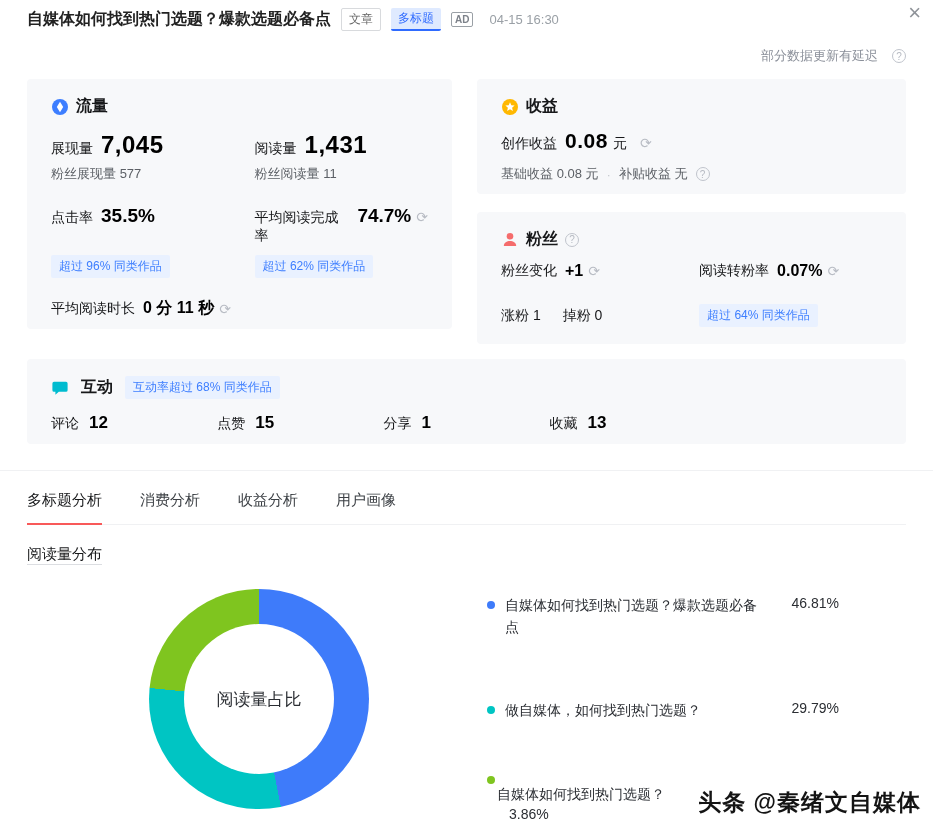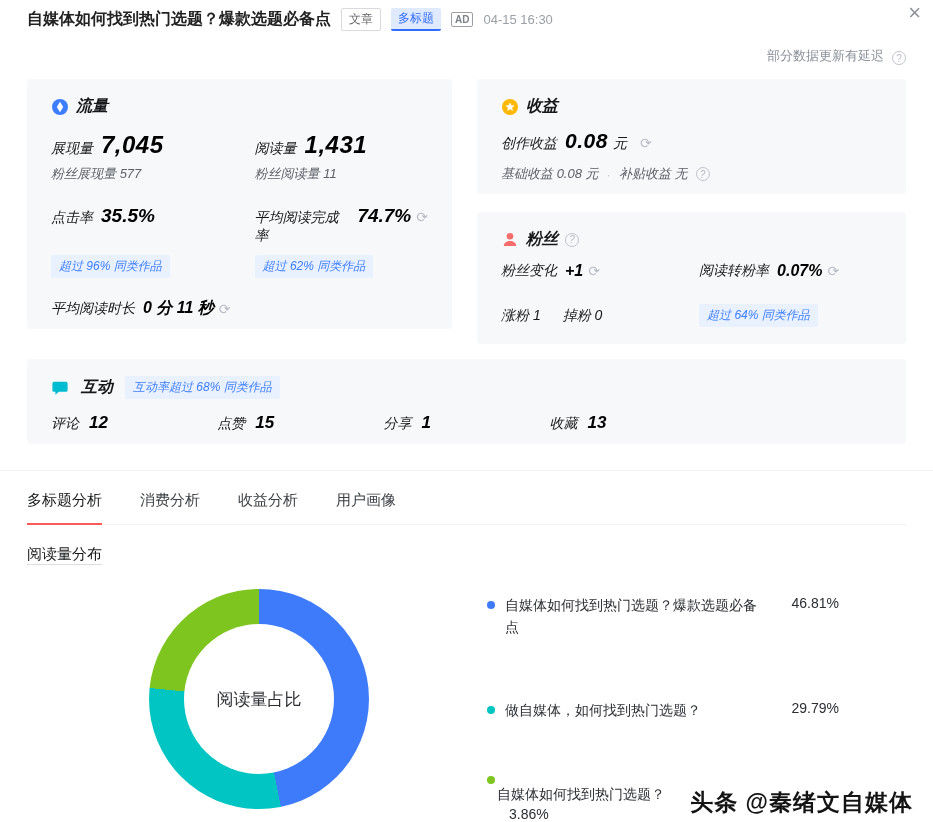--- a/index.html
+++ b/index.html
@@ -10,31 +10,31 @@
   }
   .page { position:relative; width:933px; height:822px; background:#fff; overflow:hidden; }
 
   
   .header { display:flex; align-items:center; padding:8px 40px 0 27px; }
   .page-title { font-size:16px; font-weight:600; color:#222; }
   .tag { font-size:12px; margin-left:10px; padding:2px 7px; border-radius:2px; white-space:nowrap;text-align:center; }
   .tag.gray { border:1px solid #d8dadd; color:#666; background:#fff; }
   .tag.blue { background:#dfeaff; color:#2f6bff; border-bottom:2px solid #2f6bff; }
   .ad-badge { font-size:10px; border:1px solid #9aa0a6; color:#7d828a; border-radius:2px; padding:1px 3px; margin-left:10px; font-weight:600; }
-  .timestamp { font-size:13px; color:#9aa0a6; margin-left:10px; }
+  .timestamp { font-size:13px; color:#9aa0a6; margin-left:16px; }
   .close-btn { position:absolute; top:2px; right:12px; font-size:22px; color:#8f9399; cursor:pointer; line-height:1; }
 
-  .delay-row { margin:16px 27px 8px; text-align:right; font-size:13px; color:#8a8f99; display:flex; justify-content:flex-end; align-items:flex-end; gap:8px; }
+  .delay-row { margin:16px 27px 8px; text-align:right; font-size:13px; color:#8a8f99; display:flex; justify-content:flex-end; align-items:center; gap:14px; }
 
   .qmark { display:inline-flex; width:14px; height:14px; border:1px solid #c0c4cc; border-radius:50%; color:#b6bac2; font-size:10px; align-items:center; justify-content:center; flex:0 0 auto; }
   .refresh { color:#b8bcc4; font-size:14px; margin-left:5px; }
 
   
   .cards-row { display:flex; gap:25px; margin:14px 27px 0; }
-  .card { background:#f7f8fa; border-radius:4px; padding:17px 24px;font-style:italic; }
+  .card { background:#f7f8fa; border-radius:4px; padding:17px 24px; }
   .traffic-card { width:425px; height:250px; }
   .right-col { flex:1; display:flex; flex-direction:column; gap:18px; }
   .revenue-card { height:115px; }
   .fans-card { height:117px; flex:1; }
 
   .card-head { display:flex; align-items:center; gap:7px; }
   .card-title { font-size:16px; font-weight:700; color:#17181a; }
   .card-icon { display:inline-flex; width:18px; height:18px; }
 
   .m-label { font-size:14px; color:#17181a; margin-right:8px; }
@@ -84,21 +84,21 @@
   .donut-center { position:absolute; inset:0; display:flex; align-items:center; justify-content:center; font-size:17px; color:#2b2e33; z-index:2; }
 
   .legend { margin-left:118px; width:352px; padding-top:6px; }
   .legend-item { display:flex; align-items:flex-start; }
   .legend-item + .legend-item.gap-lg { margin-top:62px; }
   .legend-item + .legend-item.gap-md { margin-top:48px;flex-direction:column; }
   .legend-dot { width:8px; height:8px; border-radius:50%; margin-top:6px; flex:0 0 auto; }
   .legend-text { flex:1; font-size:14px; color:#2b2e33; line-height:1.55; margin-left:10px; }
   .legend-value { margin-left:22px; font-size:14px; color:#2b2e33; white-space:nowrap; }
 
-  .watermark { position:absolute; right:20px; bottom:4px; font-size:23px; font-weight:700; color:#141414; letter-spacing:1px; }
+  .watermark { position:absolute; right:12px; bottom:4px; font-size:23px; font-weight:700; color:#141414; letter-spacing:1px; }
 </style>
 </head>
 <body>
 
 <div class="page">
 
   
   <div class="header">
     <span class="page-title">自媒体如何找到热门选题？爆款选题必备点</span>
     <span class="tag gray">文章</span>

